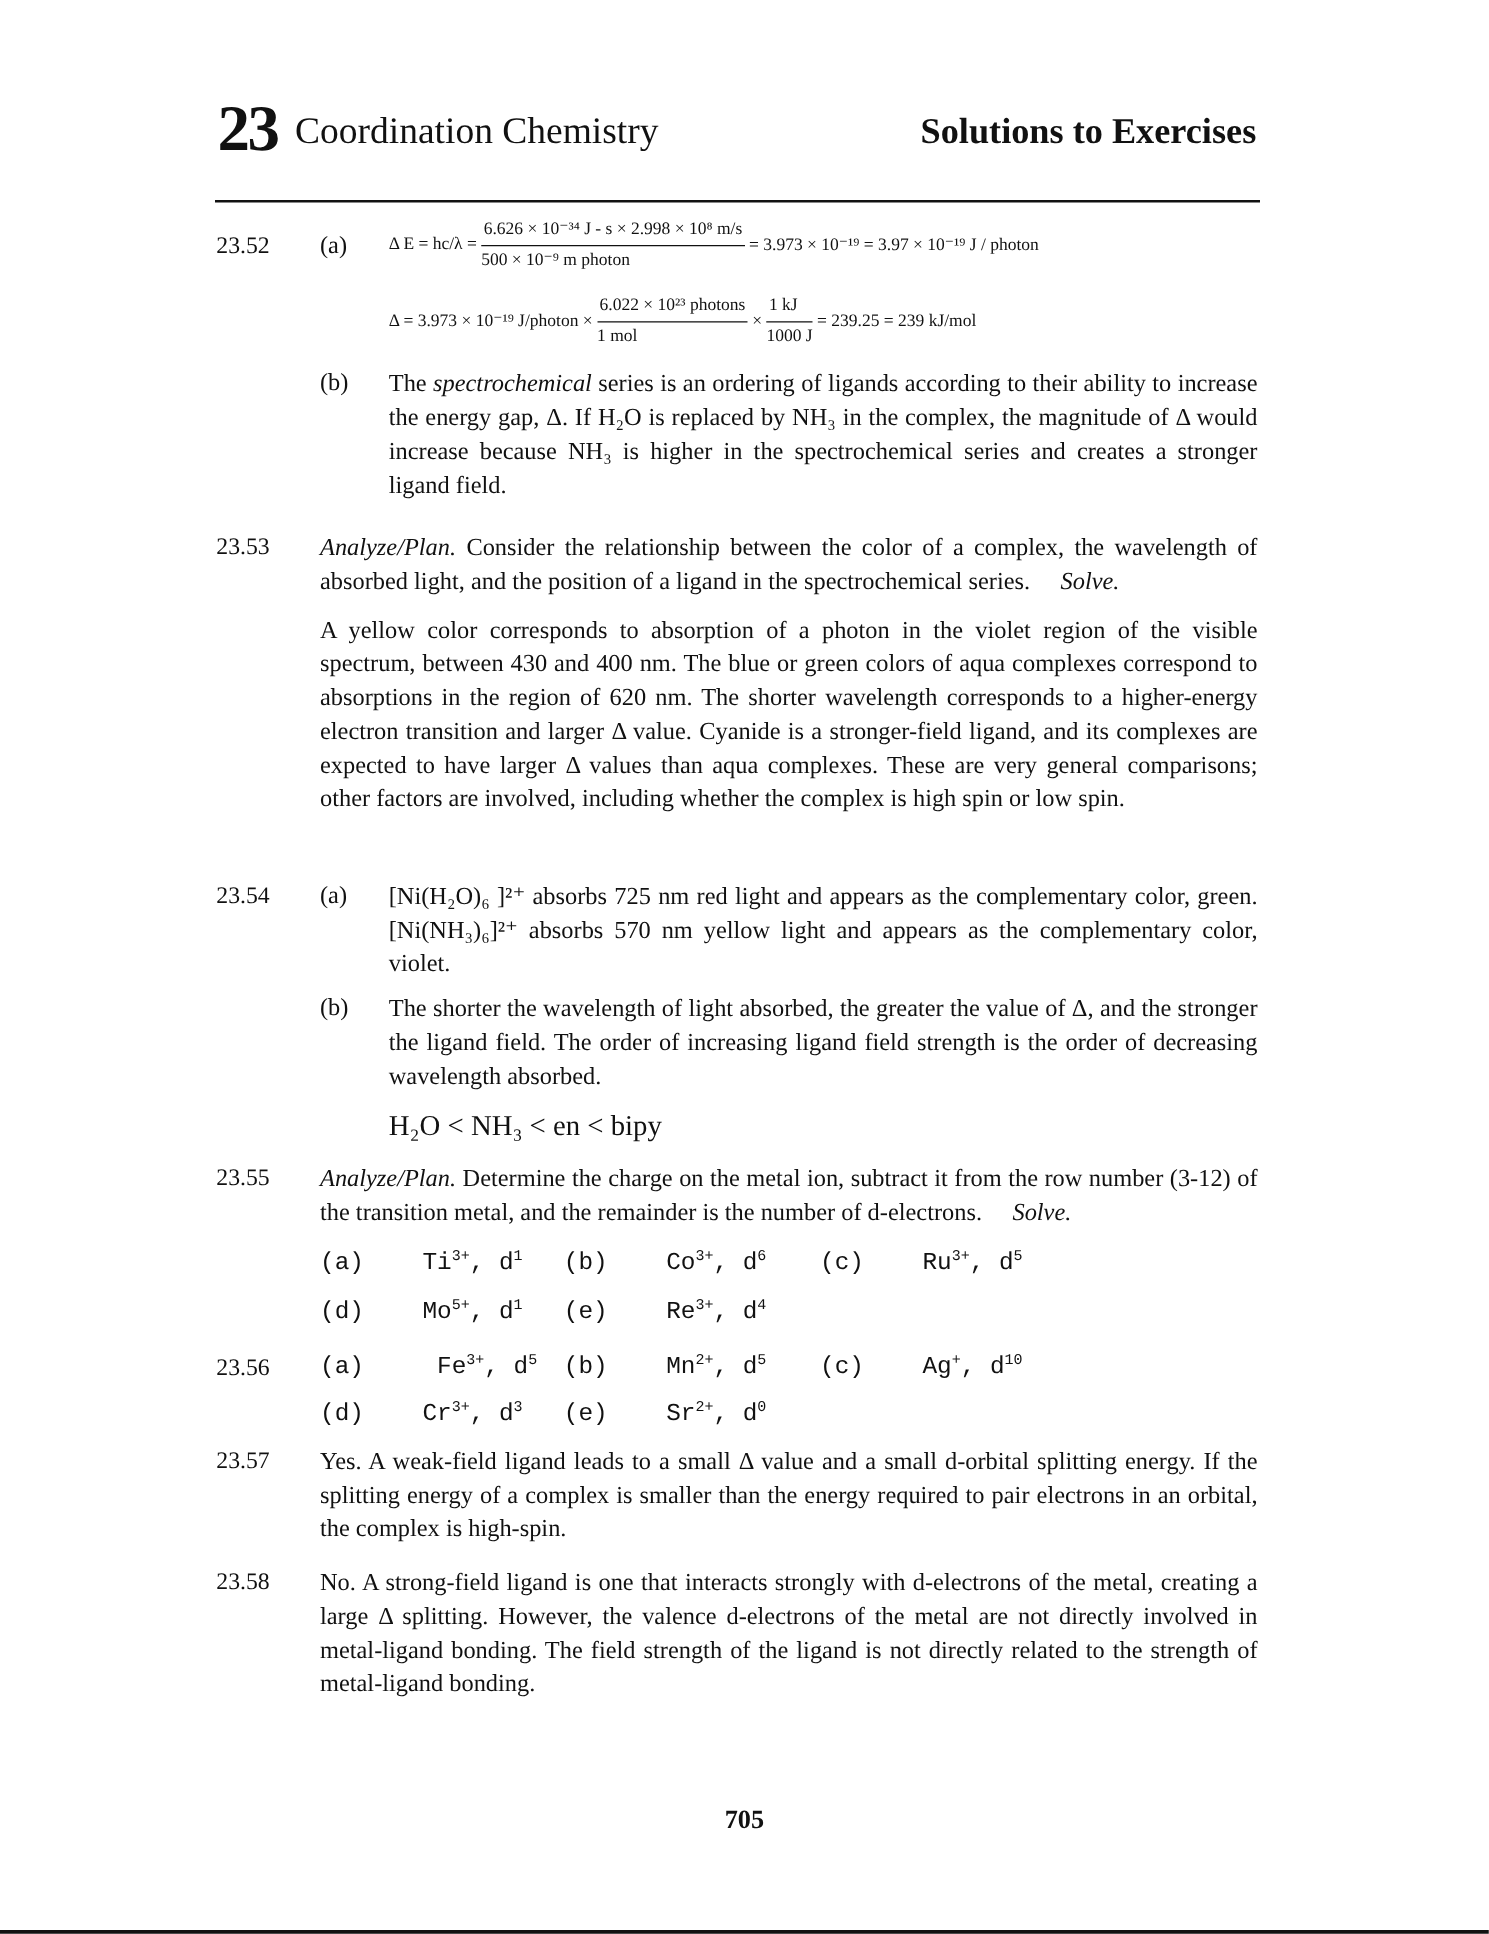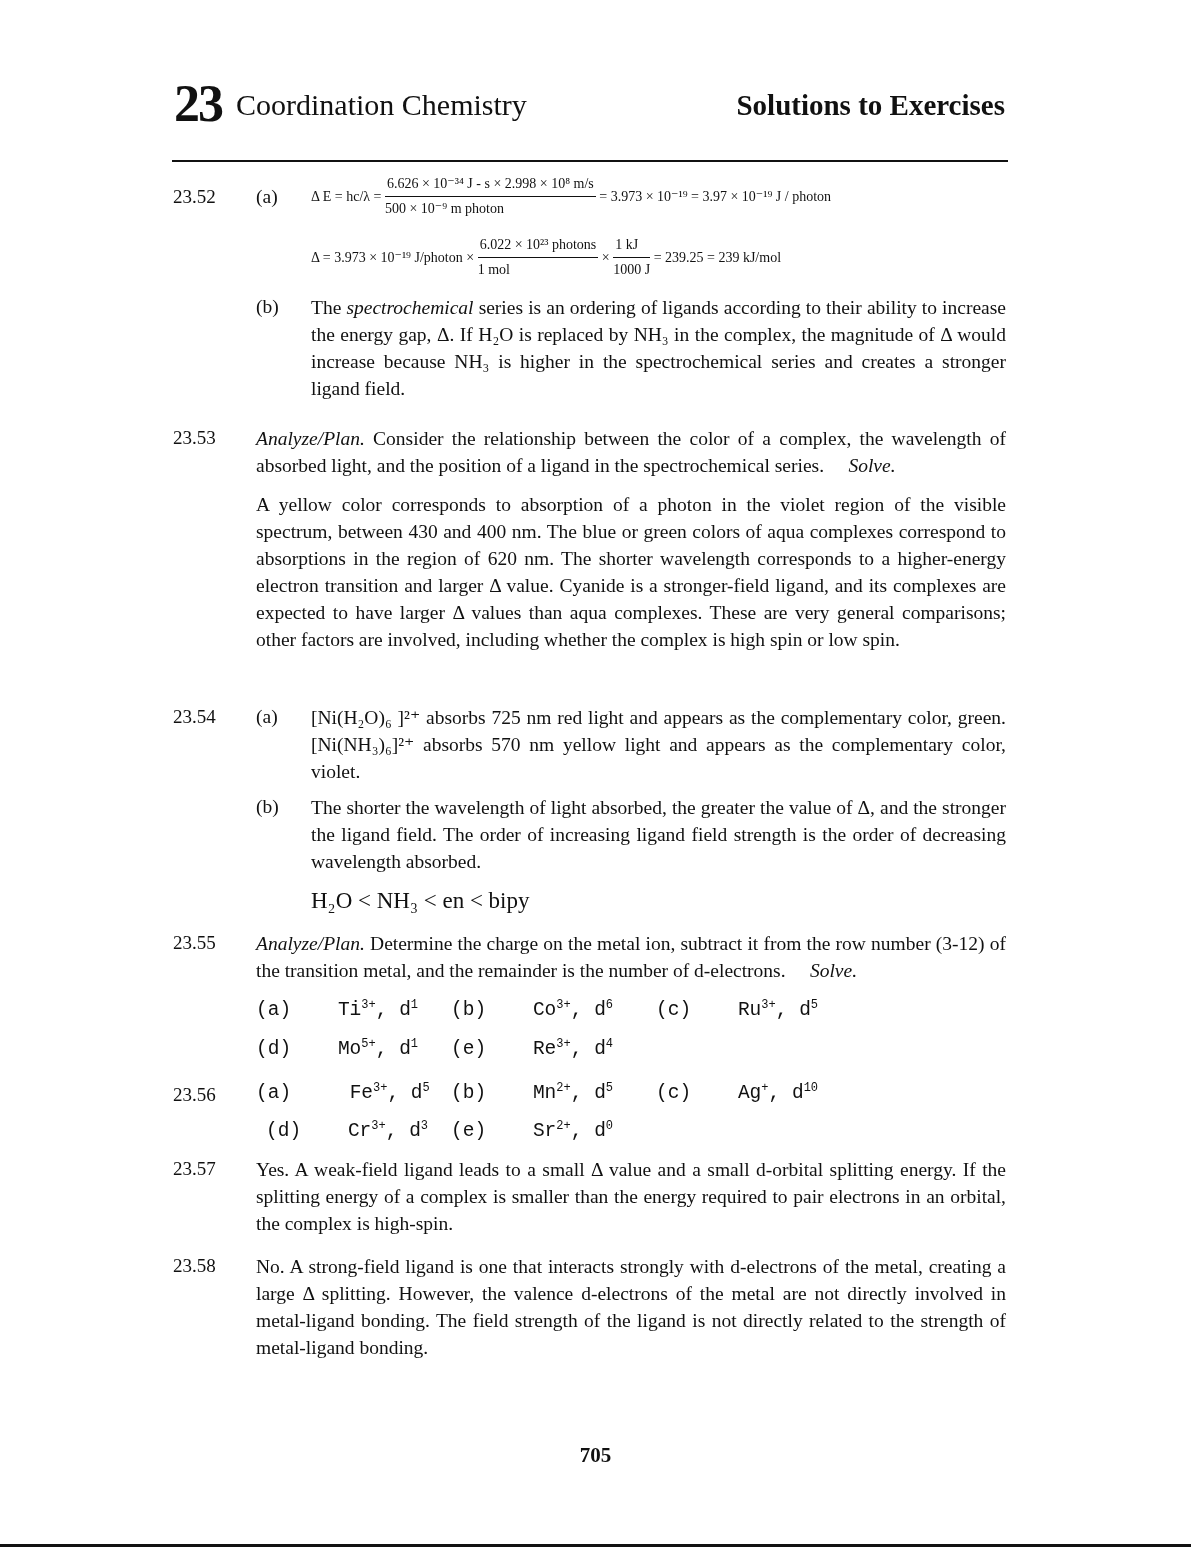--- a/index.html
+++ b/index.html
@@ -120,21 +120,21 @@
     <span>Fe</span><sup>3+</sup>, d<sup>5</sup>
   </div>
   <div class="ans-cell" style="left:451px; top:1082px">
     <span>(b)</span>&nbsp;&nbsp;&nbsp;
     <span>Mn</span><sup>2+</sup>, d<sup>5</sup>
   </div>
   <div class="ans-cell" style="left:656px; top:1082px">
     <span>(c)</span>&nbsp;&nbsp;&nbsp;
     <span>Ag</span><sup>+</sup>, d<sup>10</sup>
   </div>
-  <div class="ans-cell" style="left:266px; top:1120px">
+  <div class="ans-cell" style="left:256px; top:1120px">
     <span>(d)</span>&nbsp;&nbsp;&nbsp;
     <span>Cr</span><sup>3+</sup>, d<sup>3</sup>
   </div>
   <div class="ans-cell" style="left:451px; top:1120px">
     <span>(e)</span>&nbsp;&nbsp;&nbsp;
     <span>Sr</span><sup>2+</sup>, d<sup>0</sup>
   </div>
 
   <div class="num" style="top:1158px">23.57</div>
   <div class="para" style="left:256px; top:1156px; width:750px">Yes.  A weak-field ligand leads to a small Δ value and a small d-orbital splitting energy. If the splitting energy of a complex is smaller than the energy required to pair electrons in an orbital, the complex is high-spin.</div>

